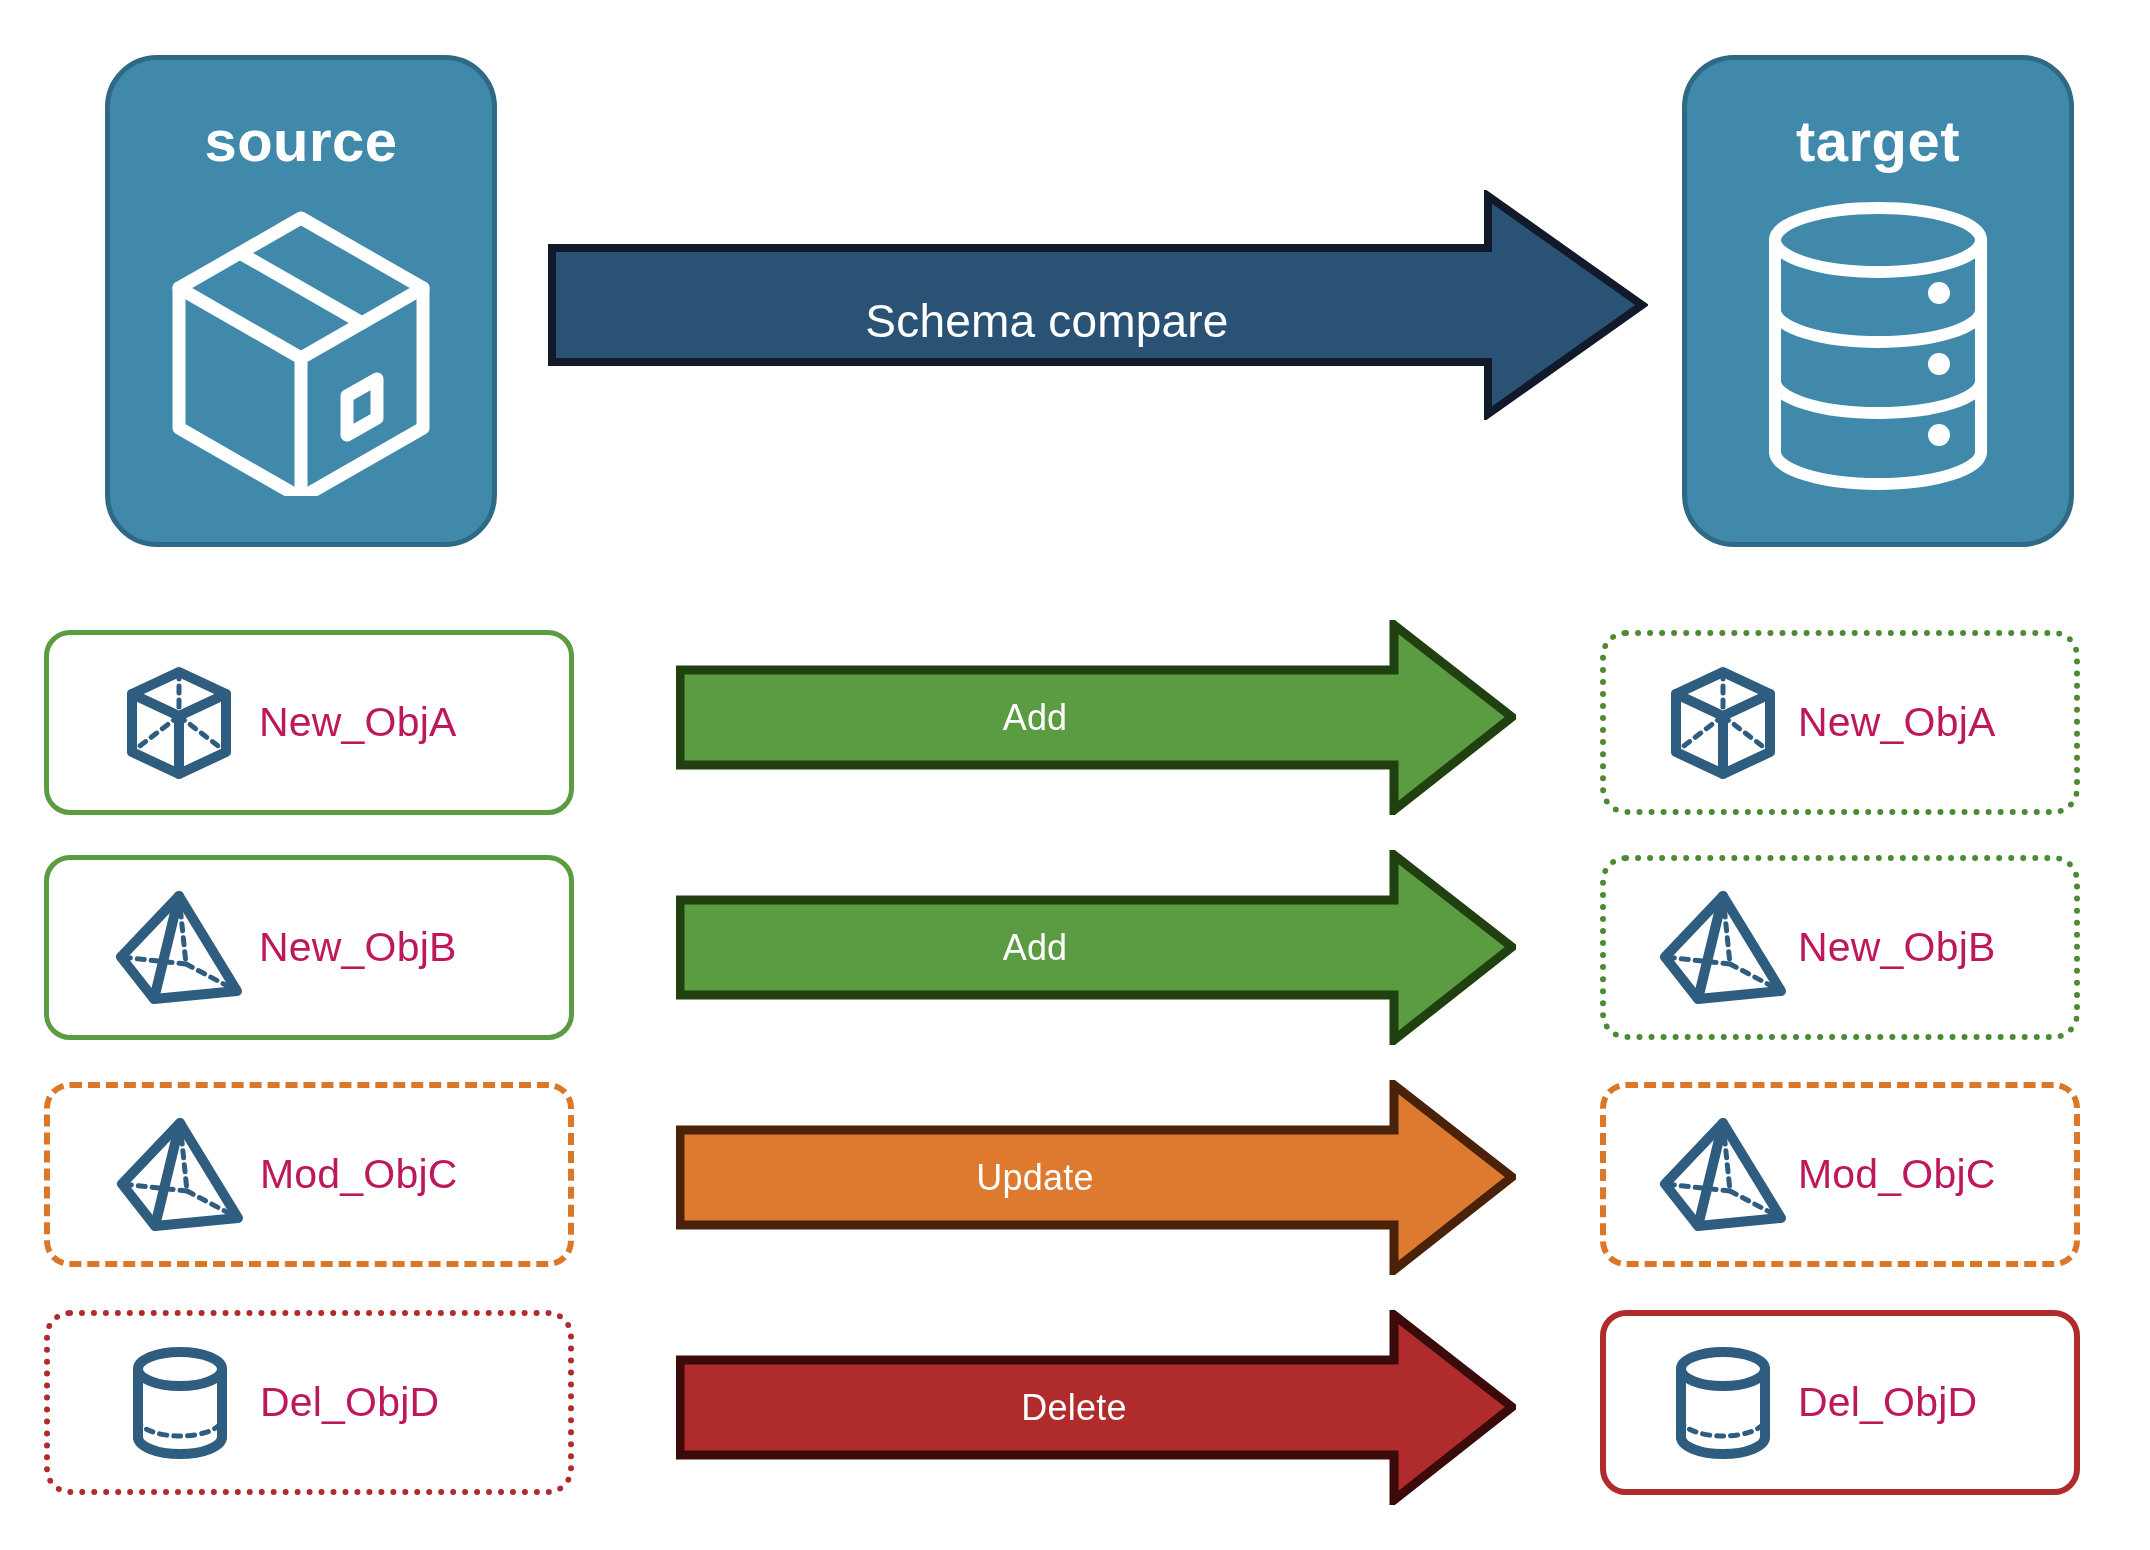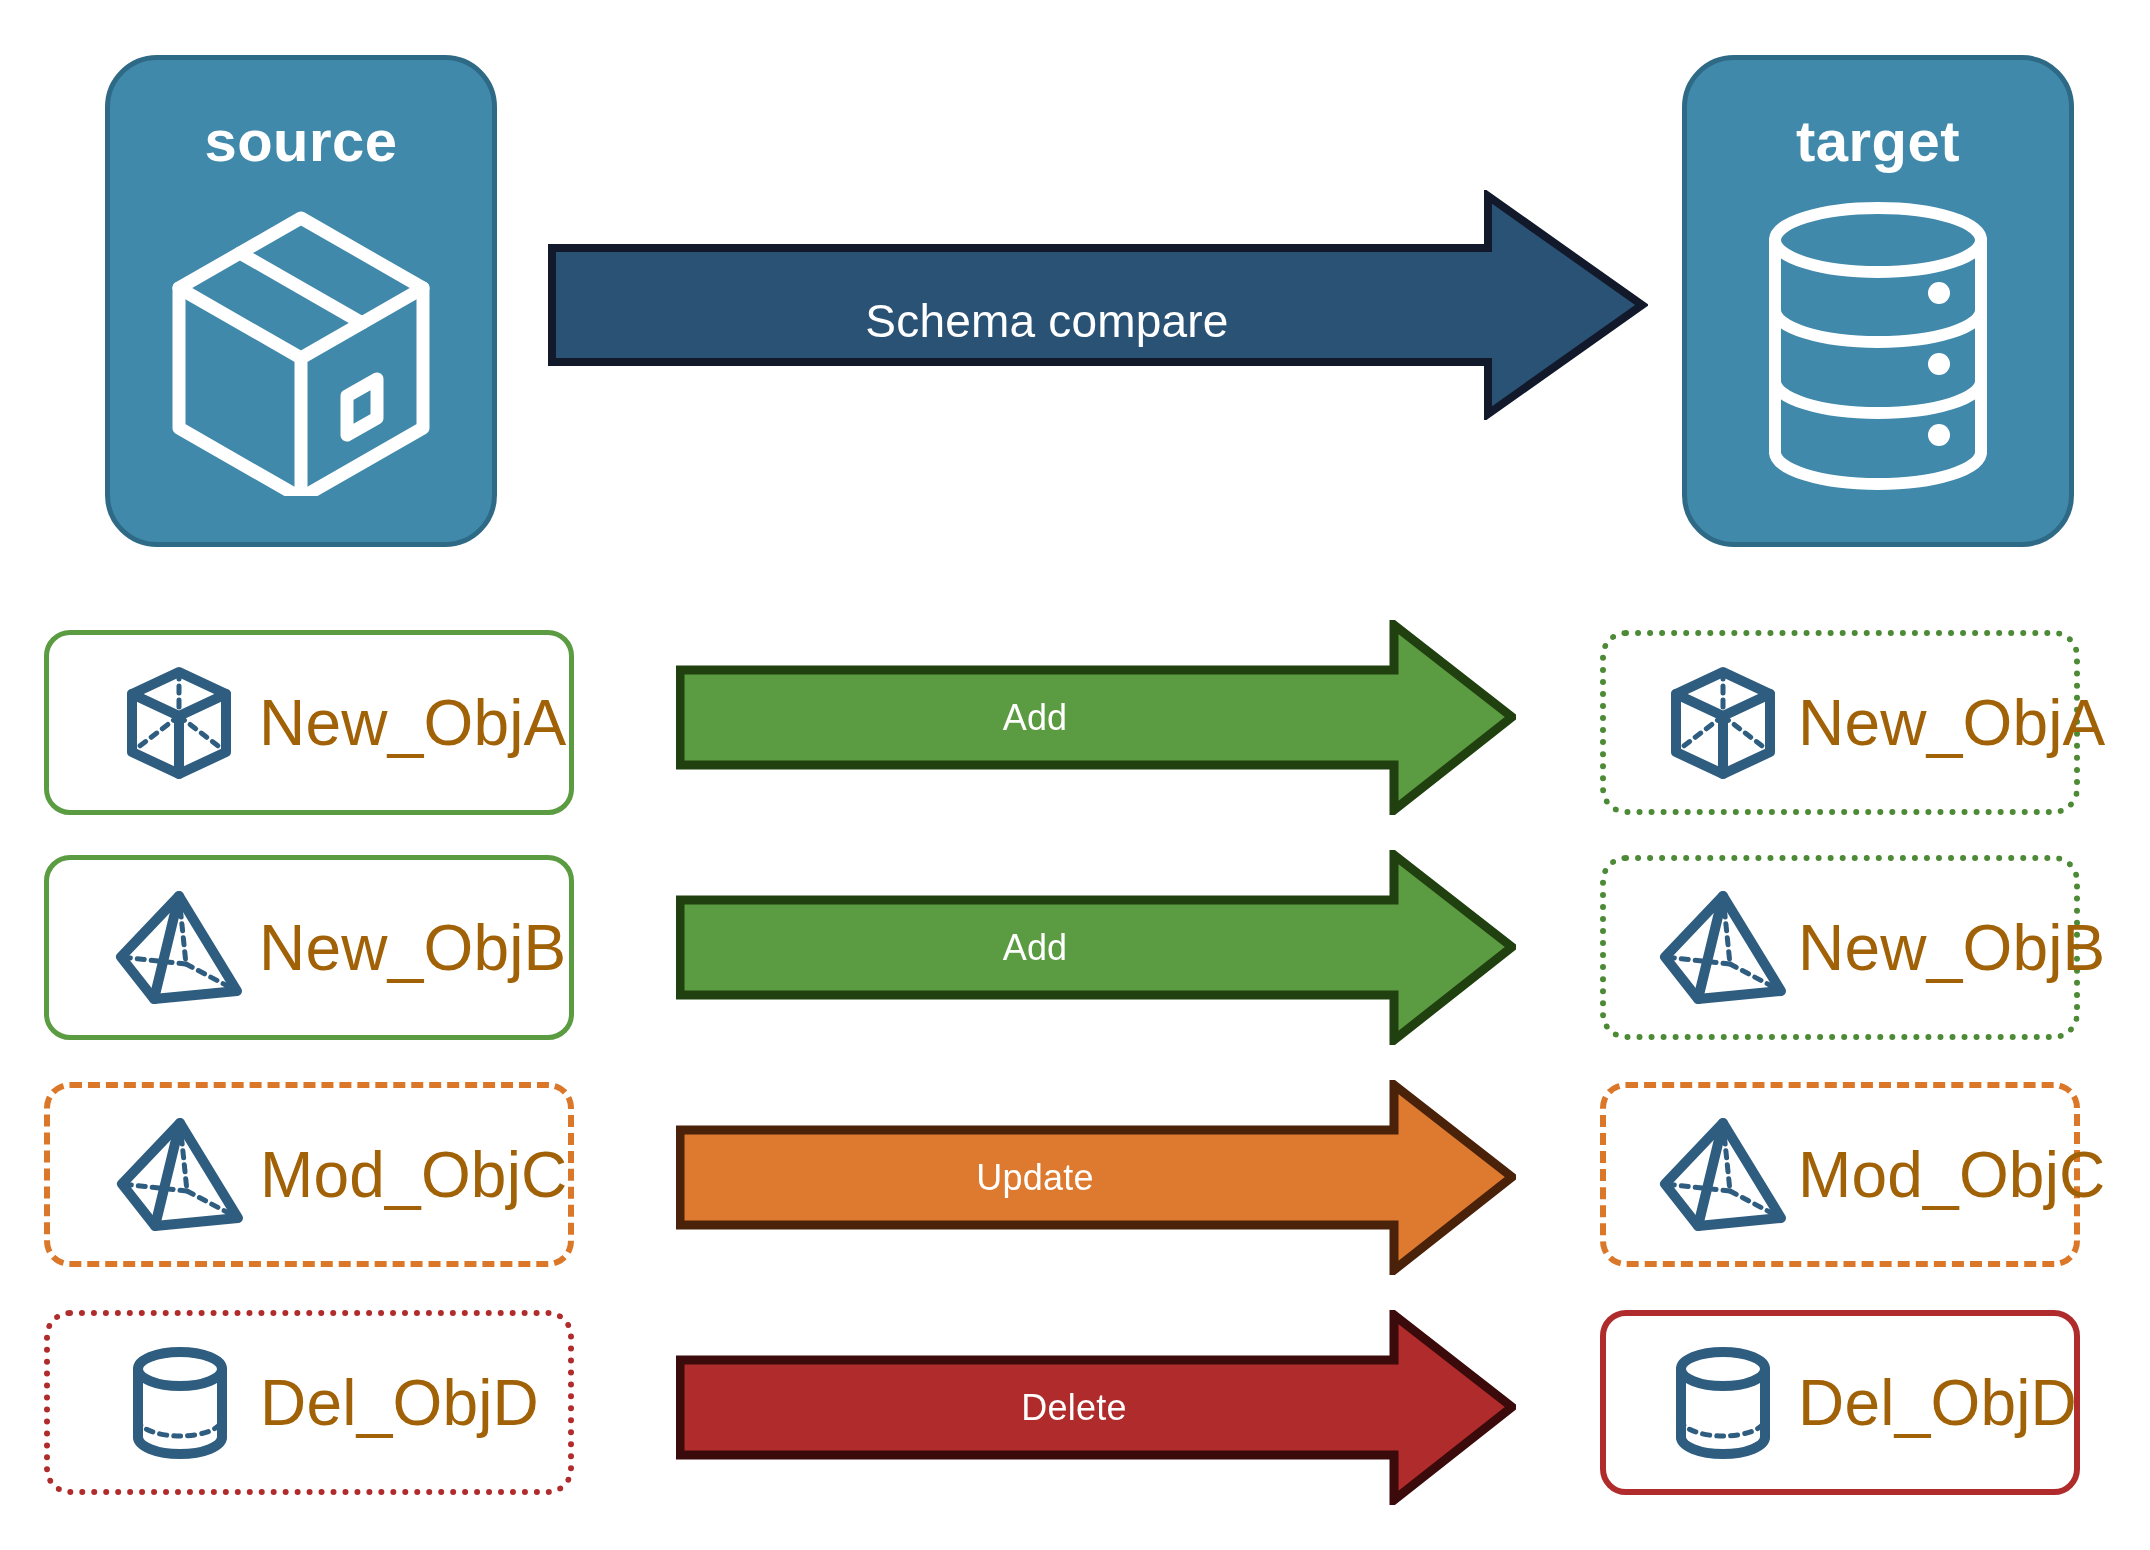--- a/index.html
+++ b/index.html
@@ -16,21 +16,21 @@
   
   .bigarrow{position:absolute;}
   .bigarrow .lbl{position:absolute;left:0;top:0;width:100%;height:100%;
             display:flex;align-items:center;justify-content:center;
             color:#ffffff;font-size:46px;letter-spacing:.2px;pointer-events:none;}
 
   
   .card{position:absolute;box-sizing:border-box;background:#ffffff;border-radius:26px;
         display:flex;align-items:center;}
   .card .c-icon{flex:0 0 auto;display:flex;align-items:center;justify-content:center;}
-  .card .c-label{font-size:64px;color:#a16207;white-space:nowrap;letter-spacing:.2px;}
+  .card .c-label{font-size:41px;color:#be185d;white-space:nowrap;letter-spacing:.2px;}
 
   .b-green-solid {border:5px solid #5B9B41;}
   .b-green-dotted{border:6px dotted #4C8A35;}
   .b-orange-dash {border:6px dashed #DB7728;}
   .b-red-dotted  {border:6px dotted #B02B2B;}
   .b-red-solid   {border:6px solid #B02B2B;}
 
   
   .actarrow{position:absolute;}
   .actarrow .lbl{position:absolute;left:0;top:0;width:100%;height:100%;

